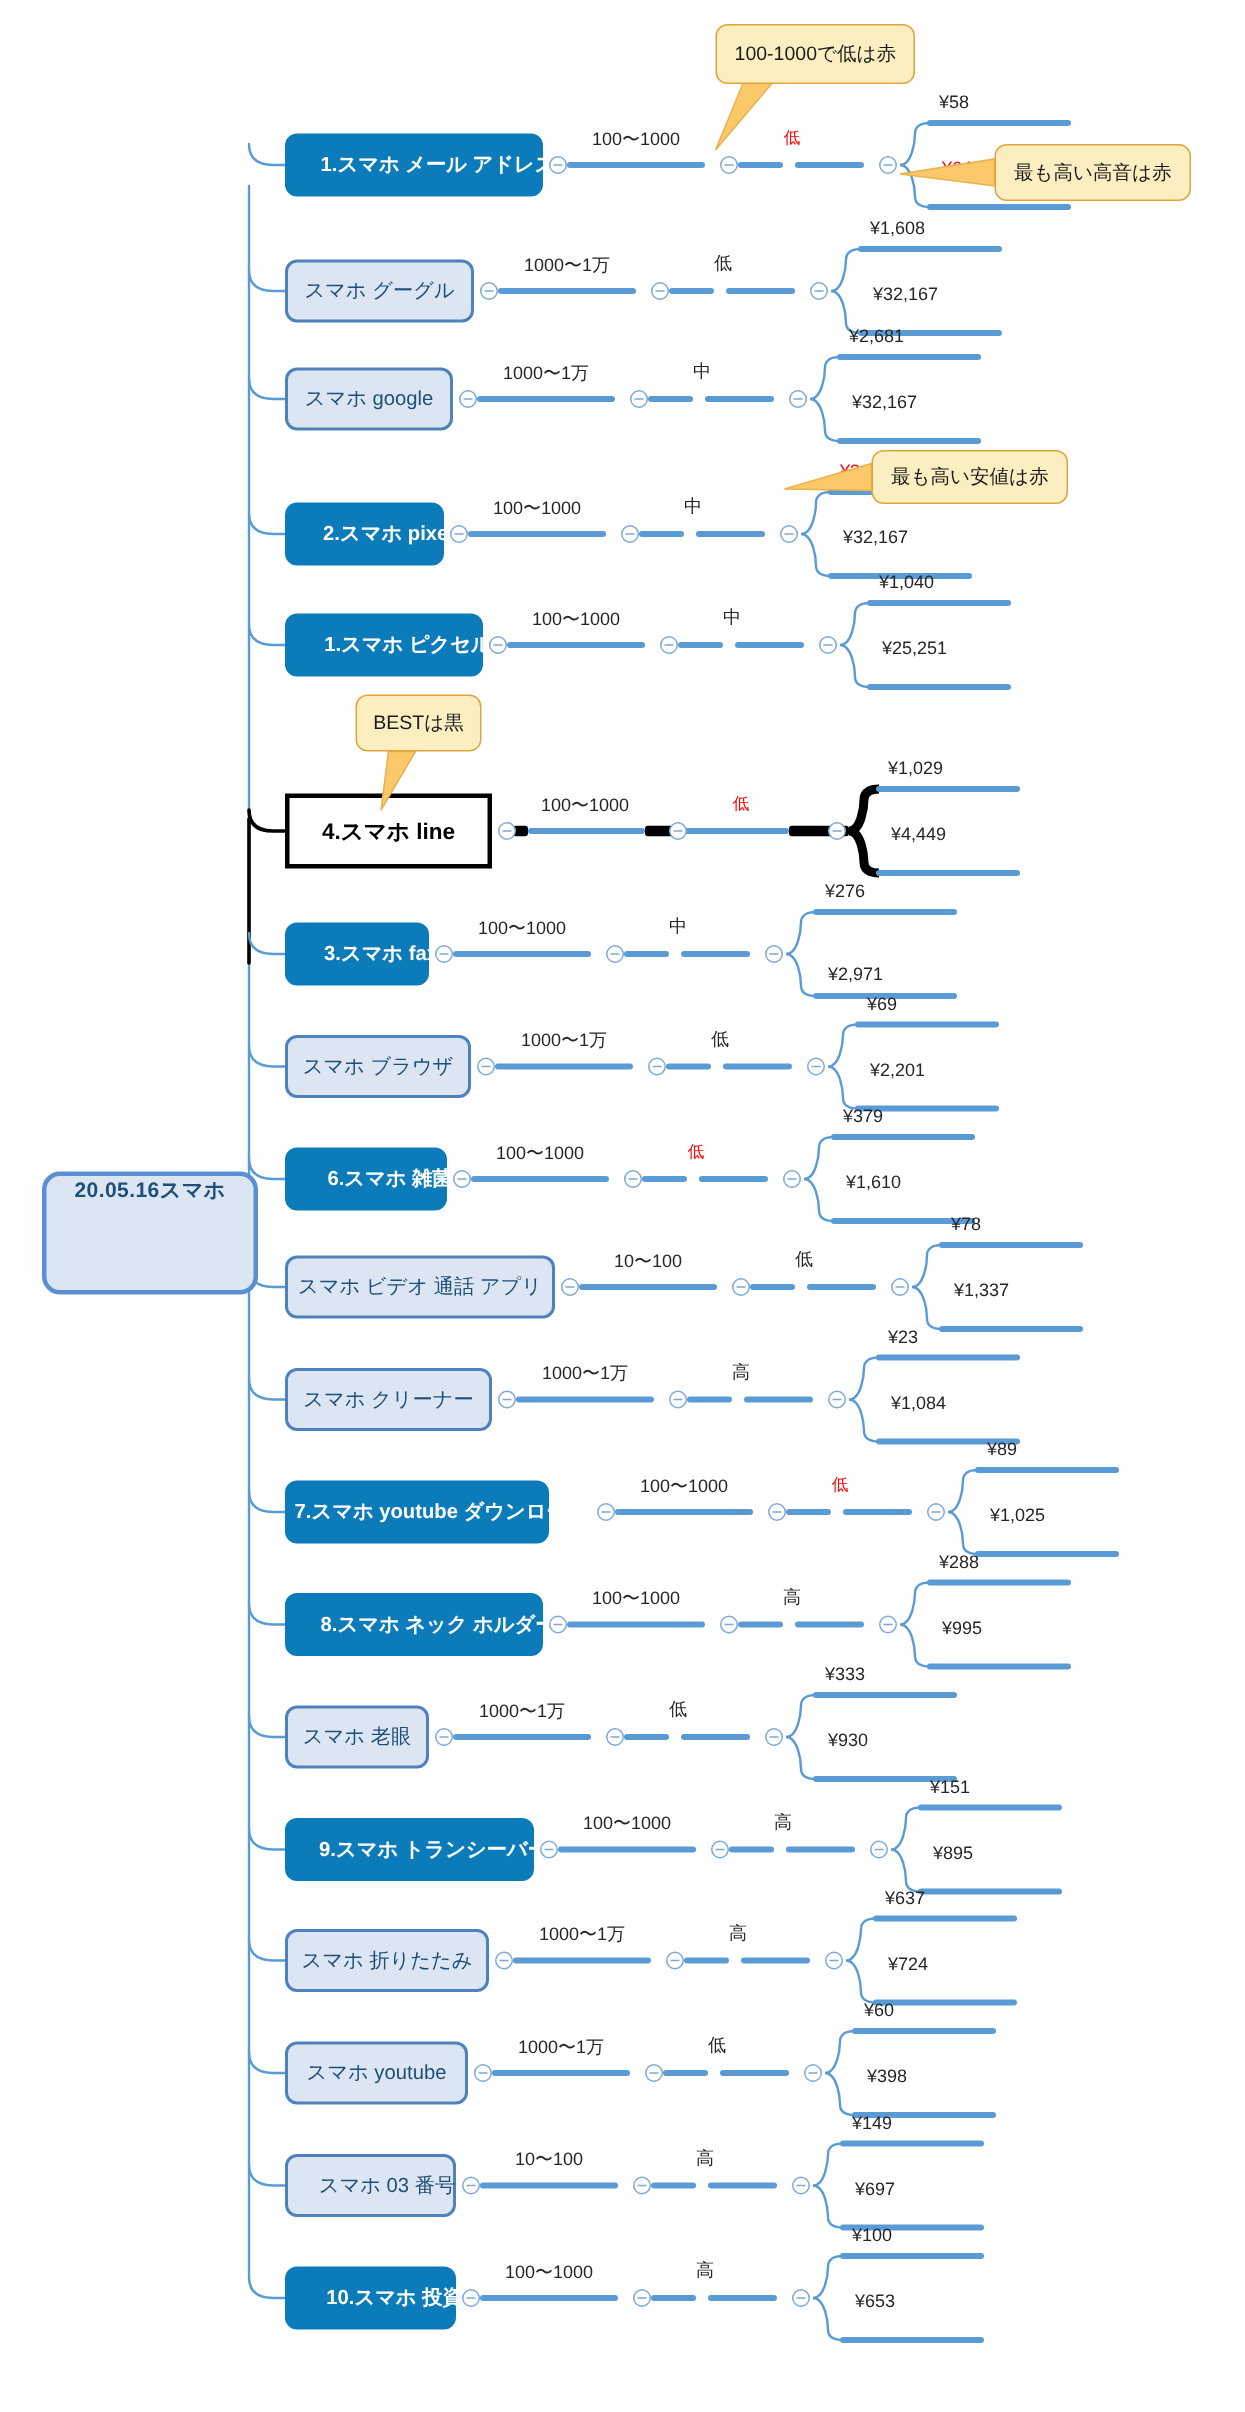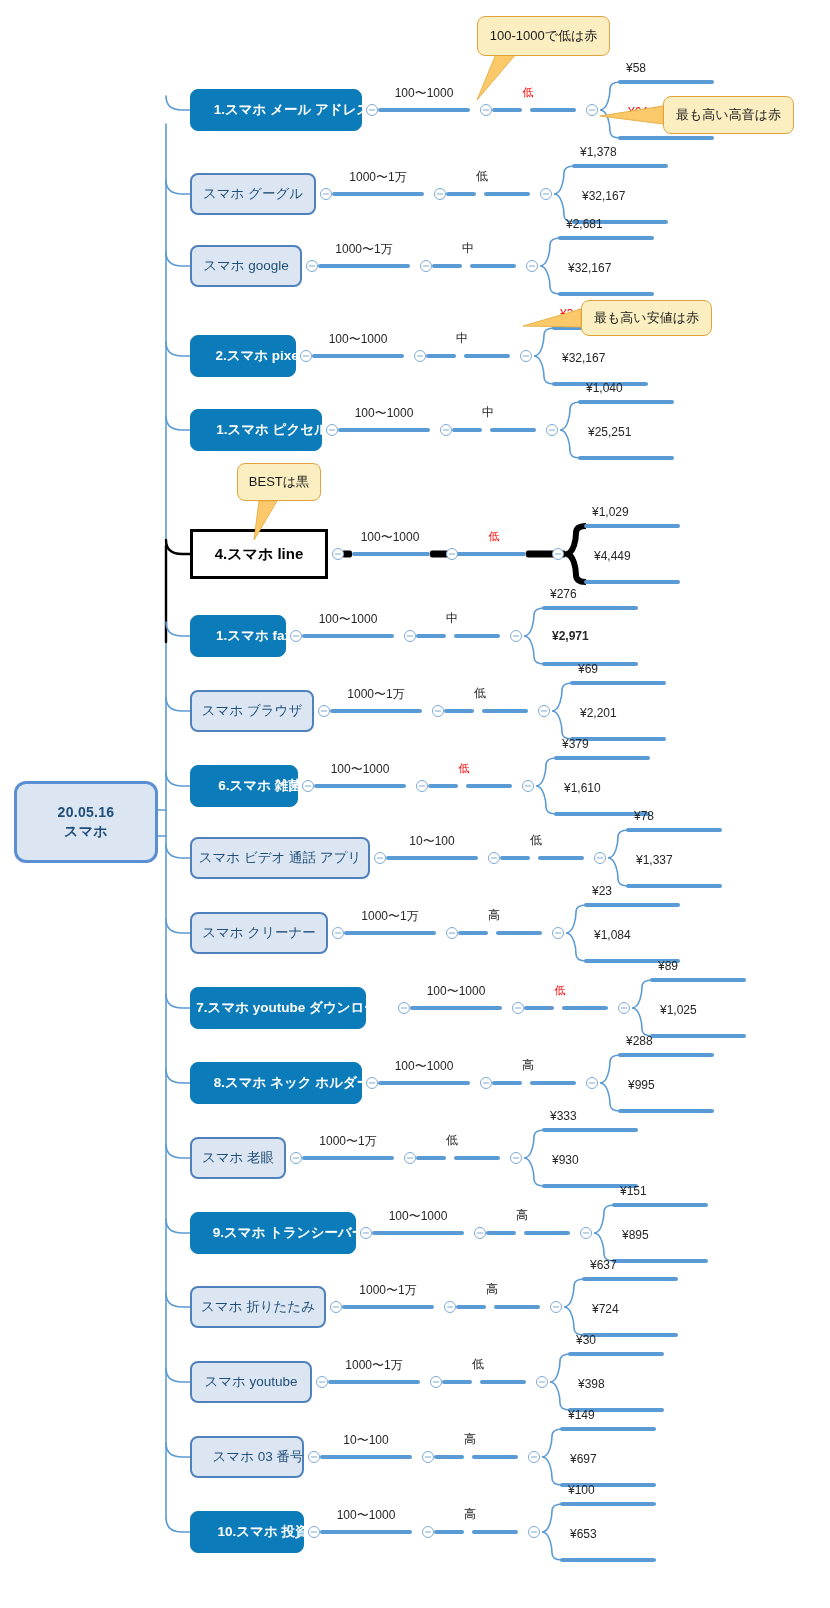--- a/index.html
+++ b/index.html
@@ -17,27 +17,27 @@
   }
   #trunk-svg {
     position: absolute; left: 0; top: 0;
     width: 830px; height: 1608px;
     pointer-events: none;
   }
 
   
   .root-node {
     position: absolute;
-    left: 14px; top: 781px;
+    left: 28px; top: 781px;
     width: 144px; height: 82px;
     background: #dce6f2;
     border: 3px solid #5b8fd4;
     border-radius: 12px;
-    display: flex; flex-direction: column;
-    align-items: center; justify-content: center;
+    display: flex; flex-direction: row;
+    justify-content: center;
     color: #1f4e79;
     font-weight: bold;
     font-size: 14px;
     line-height: 1.35;
     letter-spacing: .3px;
   }
 
   
   .branch {
     position: absolute;
@@ -211,21 +211,21 @@
         <div class="collapse" style="left: 546px; top: 0px;"></div>
         <div class="lbl" style="left: 378px; top: -17px;">1000〜1万</div>
         <div class="lbl" style="left: 482px; top: -18px;">低</div>
         <div class="fork" style="left: 554px; top: 0px;">
           <svg width="120" height="62" viewBox="0 0 120 62">
             <path d="M 0 31 C 8 31 10 15 10 10 C 10 5 14 3 20 3 M 0 31 C 8 31 10 47 10 52 C 10 57 14 59 20 59" fill="none" stroke="#5b9bd5" stroke-width="1.6"></path>
             <line x1="20" y1="3" x2="112" y2="3" stroke="#5b9bd5" stroke-width="4" stroke-linecap="round"></line>
             <line x1="20" y1="59" x2="112" y2="59" stroke="#5b9bd5" stroke-width="4" stroke-linecap="round"></line>
           </svg>
         </div>
-        <div class="leafval" style="left: 580px; top: -42px;">¥1,378</div>
+        <div class="leafval" style="left: 580px; top: -42px;">¥1,608</div>
         <div class="leafval" style="left: 582px; top: 2px;">¥32,167</div>
       </div>
       <div class="branch" style="top: 266px;">
         <div class="node light" style="left: 190px; width: 112px;">
           <span>スマホ google</span>
         </div>
         <div class="seg" style="left: 318px; width: 92px; top: 0px;"></div>
         <div class="seg" style="left: 432px; width: 30px; top: 0px;"></div>
         <div class="seg" style="left: 470px; width: 46px; top: 0px;"></div>
         <div class="collapse" style="left: 312px; top: 0px;"></div>
@@ -306,39 +306,39 @@
             <path d="M 0 31 C 8 31 10 15 10 10 C 10 5 14 3 20 3 M 0 31 C 8 31 10 47 10 52 C 10 57 14 59 20 59" fill="none" stroke="#000000" stroke-width="6"></path>
             <line x1="20" y1="3" x2="112" y2="3" stroke="#5b9bd5" stroke-width="4" stroke-linecap="round"></line>
             <line x1="20" y1="59" x2="112" y2="59" stroke="#5b9bd5" stroke-width="4" stroke-linecap="round"></line>
           </svg>
         </div>
         <div class="leafval" style="left: 592px; top: -42px;">¥1,029</div>
         <div class="leafval" style="left: 594px; top: 2px;">¥4,449</div>
       </div>
       <div class="branch" style="top: 636px;">
         <div class="node dark" style="left: 190px; width: 96px;">
-          <span>1.スマホ fax</span>
+          <span>3.スマホ fax</span>
         </div>
         <div class="seg" style="left: 302px; width: 92px; top: 0px;"></div>
         <div class="seg" style="left: 416px; width: 30px; top: 0px;"></div>
         <div class="seg" style="left: 454px; width: 46px; top: 0px;"></div>
         <div class="collapse" style="left: 296px; top: 0px;"></div>
         <div class="collapse" style="left: 410px; top: 0px;"></div>
         <div class="collapse" style="left: 516px; top: 0px;"></div>
         <div class="lbl" style="left: 348px; top: -17px;">100〜1000</div>
         <div class="lbl" style="left: 452px; top: -18px;">中</div>
         <div class="fork" style="left: 524px; top: 0px;">
           <svg width="120" height="62" viewBox="0 0 120 62">
             <path d="M 0 31 C 8 31 10 15 10 10 C 10 5 14 3 20 3 M 0 31 C 8 31 10 47 10 52 C 10 57 14 59 20 59" fill="none" stroke="#5b9bd5" stroke-width="1.6"></path>
             <line x1="20" y1="3" x2="112" y2="3" stroke="#5b9bd5" stroke-width="4" stroke-linecap="round"></line>
             <line x1="20" y1="59" x2="112" y2="59" stroke="#5b9bd5" stroke-width="4" stroke-linecap="round"></line>
           </svg>
         </div>
         <div class="leafval" style="left: 550px; top: -42px;">¥276</div>
-        <div class="leafval" style="left: 552px; top: 0; font-weight: bold;">¥2,971</div>
+        <div class="leafval" style="left: 552px; top: 13px;">¥2,971</div>
       </div>
       <div class="branch" style="top: 711px;">
         <div class="node light" style="left: 190px; width: 124px;">
           <span>スマホ ブラウザ</span>
         </div>
         <div class="seg" style="left: 330px; width: 92px; top: 0px;"></div>
         <div class="seg" style="left: 444px; width: 30px; top: 0px;"></div>
         <div class="seg" style="left: 482px; width: 46px; top: 0px;"></div>
         <div class="collapse" style="left: 324px; top: 0px;"></div>
         <div class="collapse" style="left: 438px; top: 0px;"></div>
@@ -543,21 +543,21 @@
         <div class="collapse" style="left: 542px; top: 0px;"></div>
         <div class="lbl" style="left: 374px; top: -17px;">1000〜1万</div>
         <div class="lbl" style="left: 478px; top: -18px;">低</div>
         <div class="fork" style="left: 550px; top: 0px;">
           <svg width="120" height="62" viewBox="0 0 120 62">
             <path d="M 0 31 C 8 31 10 15 10 10 C 10 5 14 3 20 3 M 0 31 C 8 31 10 47 10 52 C 10 57 14 59 20 59" fill="none" stroke="#5b9bd5" stroke-width="1.6"></path>
             <line x1="20" y1="3" x2="112" y2="3" stroke="#5b9bd5" stroke-width="4" stroke-linecap="round"></line>
             <line x1="20" y1="59" x2="112" y2="59" stroke="#5b9bd5" stroke-width="4" stroke-linecap="round"></line>
           </svg>
         </div>
-        <div class="leafval" style="left: 576px; top: -42px;">¥30</div>
+        <div class="leafval" style="left: 576px; top: -42px;">¥60</div>
         <div class="leafval" style="left: 578px; top: 2px;">¥398</div>
       </div>
       <div class="branch" style="top: 1457px;">
         <div class="node light" style="left: 190px; width: 114px; padding-left: 36px;">
           <span>スマホ 03 番号</span>
         </div>
         <div class="seg" style="left: 320px; width: 92px; top: 0px;"></div>
         <div class="seg" style="left: 434px; width: 30px; top: 0px;"></div>
         <div class="seg" style="left: 472px; width: 46px; top: 0px;"></div>
         <div class="collapse" style="left: 314px; top: 0px;"></div>

